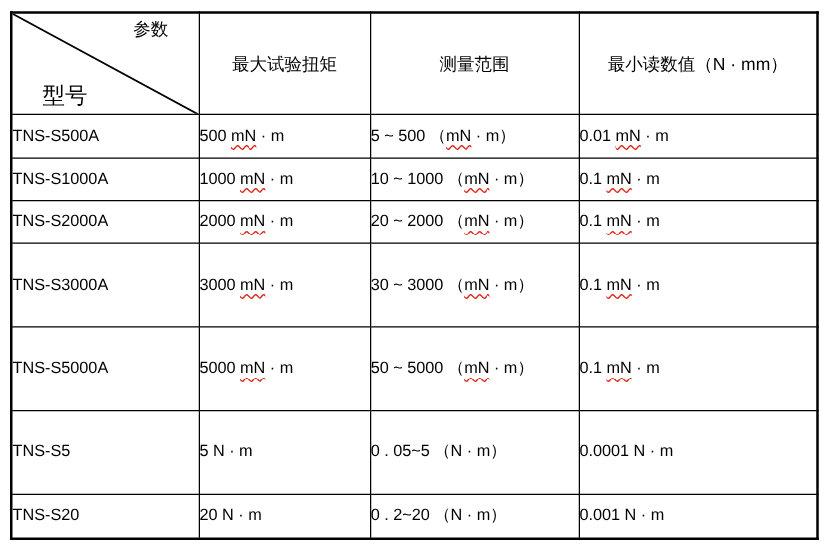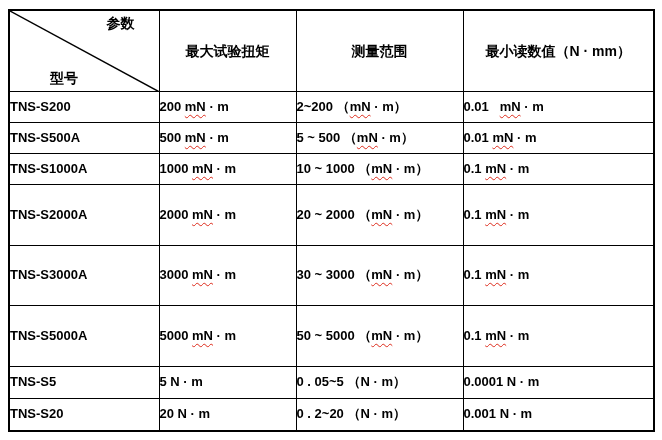--- a/index.html
+++ b/index.html
@@ -21,35 +21,35 @@
   table{
     border-collapse:collapse;
     table-layout:fixed;
     width:645px;height:423px;
     border:2.5px solid var(--border);
   }
   th,td{
     border:1.7px solid var(--border);
     vertical-align:middle;
     padding:0;
-    font-weight:bold;
+    font-weight:normal;
     font-size:13px;
     white-space:pre;
     line-height:1.15;
   }
   thead th{font-size:14px;height:49px;}
   tbody tr{height:23px;}
   tbody tr:nth-child(n+4):nth-child(-n+6){height:45px;padding-left:29px;}
   tbody tr:nth-child(n+7):nth-child(-n+11){height:24px;}
   tbody tr:nth-child(12){height:44px;}
   
   th.corner{position:relative;padding:0;}
   th.corner svg{position:absolute;left:0;top:0;width:100%;height:100%;display:block;}
   .c-top{position:absolute;top:4px;right:24px;font-size:14px;}
-  .c-bottom{position:absolute;bottom:5px;left:40px;font-size:14px;}
+  .c-bottom{position:absolute;bottom:5px;left:24px;font-size:18px;}
   
   .sp{
     text-decoration-line:underline;
     text-decoration-style:wavy;
     text-decoration-color:var(--sp-red);
     text-decoration-thickness:1px;
     text-underline-offset:3px;
     text-decoration-skip-ink:none;
   }
 </style>
@@ -72,26 +72,20 @@
           </svg>
           <span class="c-top">参数</span>
           <span class="c-bottom">型号</span>
         </th>
         <th>最大试验扭矩</th>
         <th>测量范围</th>
         <th>最小读数值（N · mm）</th>
       </tr>
     </thead>
     <tbody id="tbody">
-        <tr>
-          <td>TNS-S200</td>
-          <td><span>200 </span><span class="sp">mN</span><span> · m</span></td>
-          <td><span>2~200 （</span><span class="sp">mN</span><span> · m）</span></td>
-          <td><span>0.01   </span><span class="sp">mN</span><span> · m</span></td>
-        </tr>
         <tr>
           <td>TNS-S500A</td>
           <td><span>500 </span><span class="sp">mN</span><span> · m</span></td>
           <td><span>5 ~ 500 （</span><span class="sp">mN</span><span> · m）</span></td>
           <td><span>0.01 </span><span class="sp">mN</span><span> · m</span></td>
         </tr>
         <tr>
           <td>TNS-S1000A</td>
           <td><span>1000 </span><span class="sp">mN</span><span> · m</span></td>
           <td><span>10 ~ 1000 （</span><span class="sp">mN</span><span> · m）</span></td>

